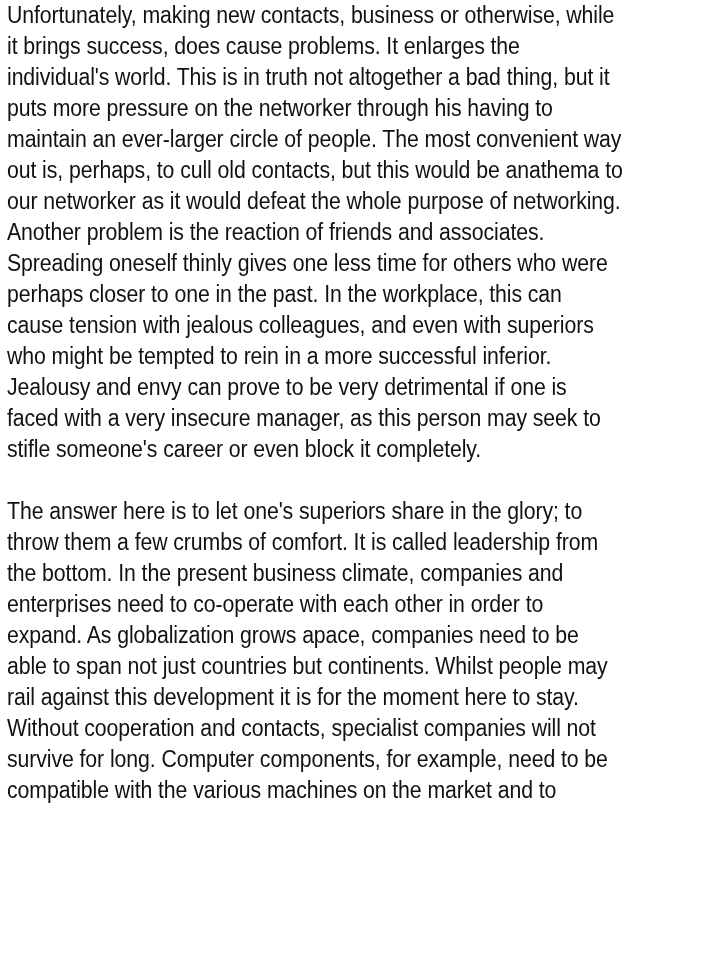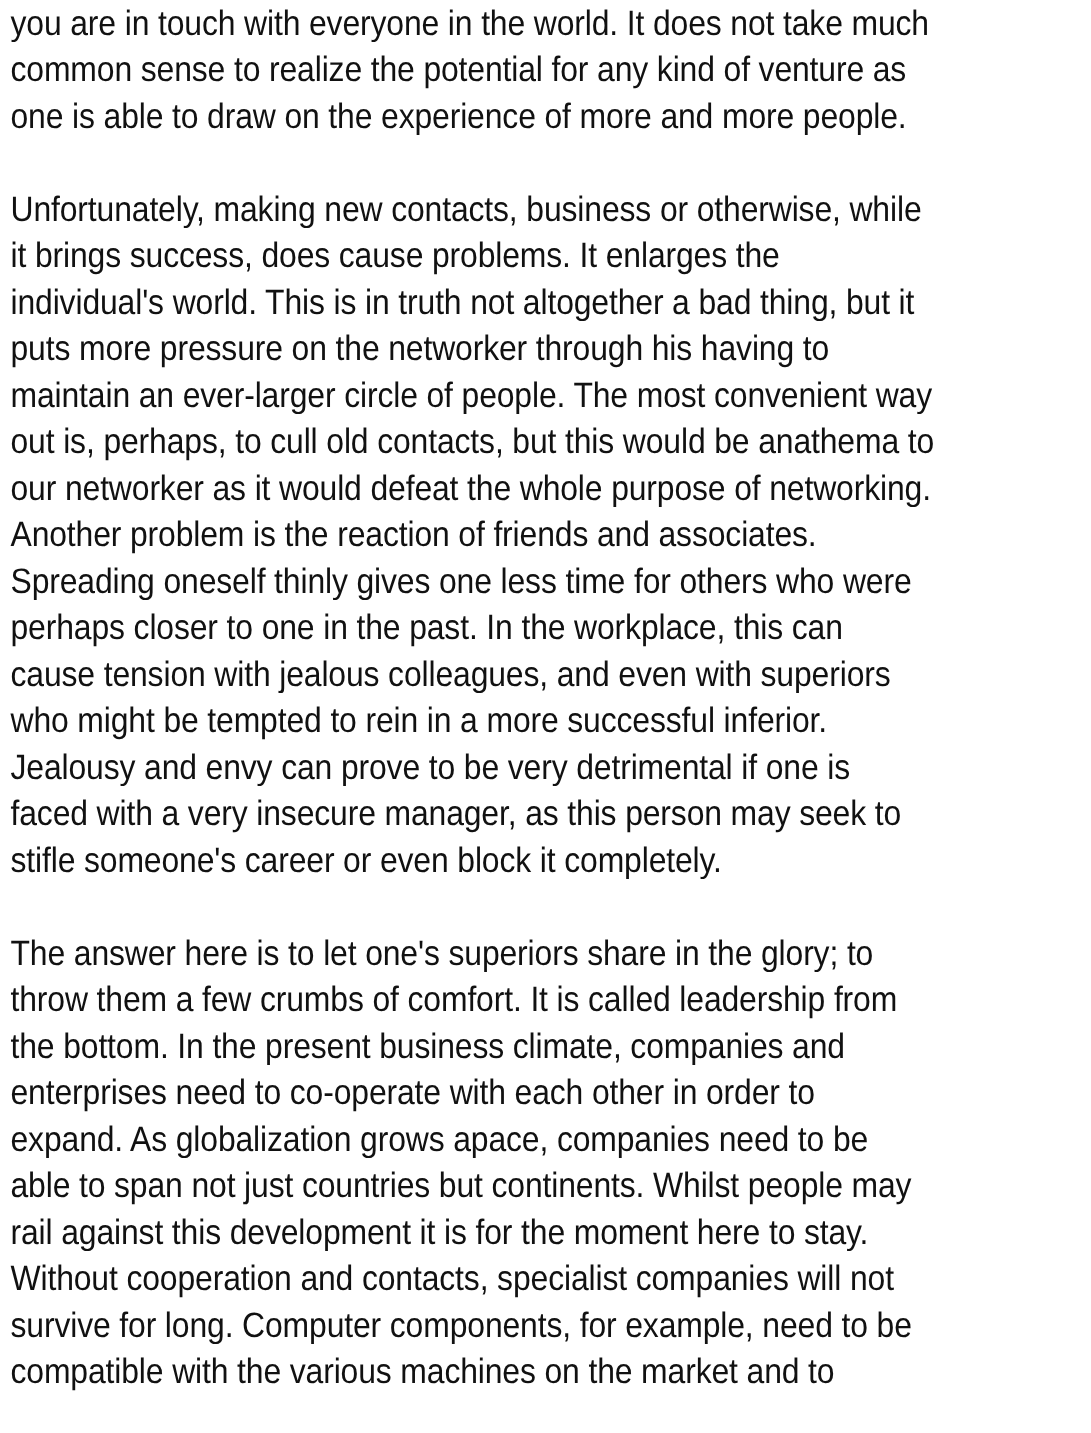--- a/index.html
+++ b/index.html
@@ -32,25 +32,20 @@
       transform-origin: left center;
       transform: scaleX(0.905);
       letter-spacing: -0.1px;
     }
   </style>
 </head>
 <body>
 
 <div class="doc">
 
-  <p class="para">
-    <span class="line">you are in touch with everyone in the world. It does not take much</span>
-    <span class="line">common sense to realize the potential for any kind of venture as</span>
-    <span class="line">one is able to draw on the experience of more and more people.</span>
-  </p>
 
   <p class="para">
     <span class="line">Unfortunately, making new contacts, business or otherwise, while</span>
     <span class="line">it brings success, does cause problems. It enlarges the</span>
     <span class="line">individual's world. This is in truth not altogether a bad thing, but it</span>
     <span class="line">puts more pressure on the networker through his having to</span>
     <span class="line">maintain an ever-larger circle of people. The most convenient way</span>
     <span class="line">out is, perhaps, to cull old contacts, but this would be anathema to</span>
     <span class="line">our networker as it would defeat the whole purpose of networking.</span>
     <span class="line">Another problem is the reaction of friends and associates.</span>

